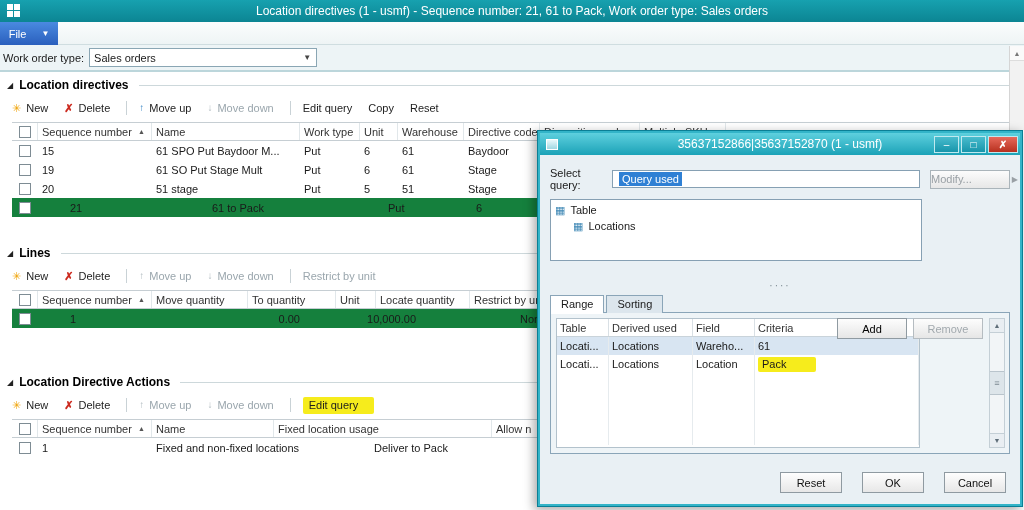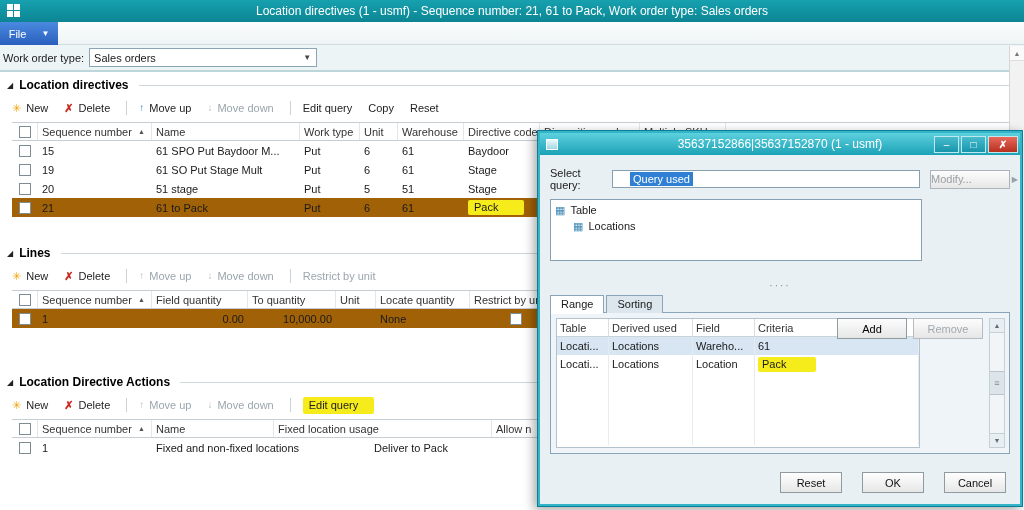--- a/index.html
+++ b/index.html
@@ -47,21 +47,21 @@
   .ic-up, .ic-down { color:#2e7fc2; font-weight:bold; font-size:10px; }
   .ic.gray { color:#aeb8be; }
 
   
   .grid { margin:2px 15px 0 12px; }
   .ghead { display:flex; height:19px; border-top:1px solid #c6ced3; border-bottom:1px solid #c6ced3; background:#fff; }
   .ghead .cell { border-right:1px solid #e1e7ea; color:#333; }
   .cell { display:flex; align-items:center; padding:0 4px; height:100%;
           white-space:nowrap; overflow:hidden; }
   .grow { display:flex; height:19px; }
-  .grow.sel { background:#a16207; }
+  .grow.sel { background:#15803d;gap:28px; }
   .num { justify-content:flex-end; }
   .ctr { justify-content:center; }
   .chk { width:12px; height:12px; border:1px solid #7e8c94; background:#fff; flex:0 0 auto; }
   .c-chk { width:26px; min-width:26px; justify-content:center; padding:0; }
   .sort { font-size:7px; color:#555; margin-left:6px; }
 
   .g1-seq{width:114px;min-width:114px}.g1-name{width:148px;min-width:148px}.g1-wt{width:60px;min-width:60px}
   .g1-site{width:38px;min-width:38px}.g1-wh{width:66px;min-width:66px}.g1-dc{width:76px;min-width:76px}
   .g1-disp{width:100px;min-width:100px}.g1-msku{width:86px;min-width:86px}
   .g2-seq{width:114px;min-width:114px}.g2-from{width:96px;min-width:96px}.g2-to{width:88px;min-width:88px}
@@ -83,21 +83,21 @@
   .dlg-title { position:absolute; left:0; right:0; text-align:center; }
   .dlg-controls { margin-left:auto; display:flex; gap:2px; z-index:2; }
   .wbtn { width:25px; height:17px; display:flex; align-items:center; justify-content:center; font-size:10px;
           color:#fff; border:1px solid #bfe9ef; background:linear-gradient(#49bccd,#1795ab); }
   .wbtn.close { width:30px; background:linear-gradient(#e7695a,#b7301f); font-weight:bold; }
   .dlg-body { flex:1; position:relative; background:#e9f0f4; padding:8px 10px; }
 
   .sq-row { display:flex; align-items:center; margin-top:4px; }
   .sq-label { width:62px; }
   .sq-input { width:308px; height:18px; background:#fff; border:1px solid #86a0b3;
-              display:flex; padding:1px 17px; }
+              display:flex; padding:1px 6px; }
   .sq-sel { background:#2f80d4; color:#fff; padding:0 3px; height:14px; display:flex; align-items:center; }
   .modify-btn { margin-left:10px; width:80px; height:19px; background:linear-gradient(#fcfcfc,#e7e7e7);
                 border:1px solid #aab4ba; color:#9aa0a5; font:inherit;
                 display:flex; align-items:center; justify-content:flex-start; gap:20px; }
   .modify-sep { width:1px; height:12px; background:#c9ced2; }
   .modify-arrow { font-size:8px; }
 
   .tree { margin-top:8px; width:372px; height:62px; background:#fff; border:1px solid #86a0b3; padding:2px 4px; }
   .tree-row { display:flex; align-items:center; gap:5px; height:16px; }
   .tree-child { margin-left:18px; }
@@ -316,21 +316,21 @@
   <div class="grid">
     <div class="ghead">
       <span class="cell c-chk">
           <span class="chk"></span>
         </span>
       <span class="cell g2-seq">
           <span>Sequence number</span>
           <span class="sort">▲</span>
         </span>
       <span class="cell g2-from">
-          <span>Field quantity</span>
+          <span>Move quantity</span>
         </span>
       <span class="cell g2-to">
           <span>To quantity</span>
         </span>
       <span class="cell g2-unit">
           <span>Unit</span>
         </span>
       <span class="cell g2-loc">
           <span>Locate quantity</span>
         </span>

